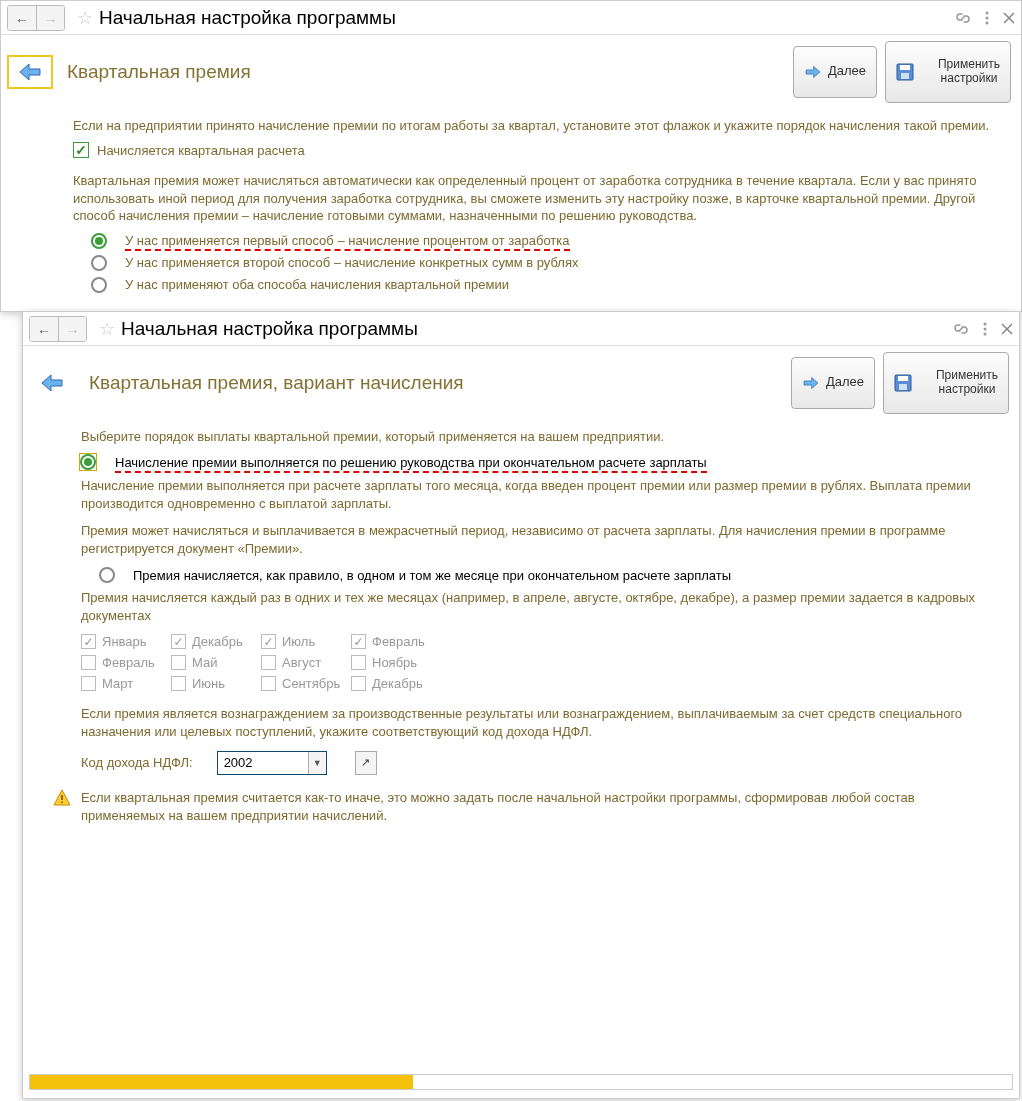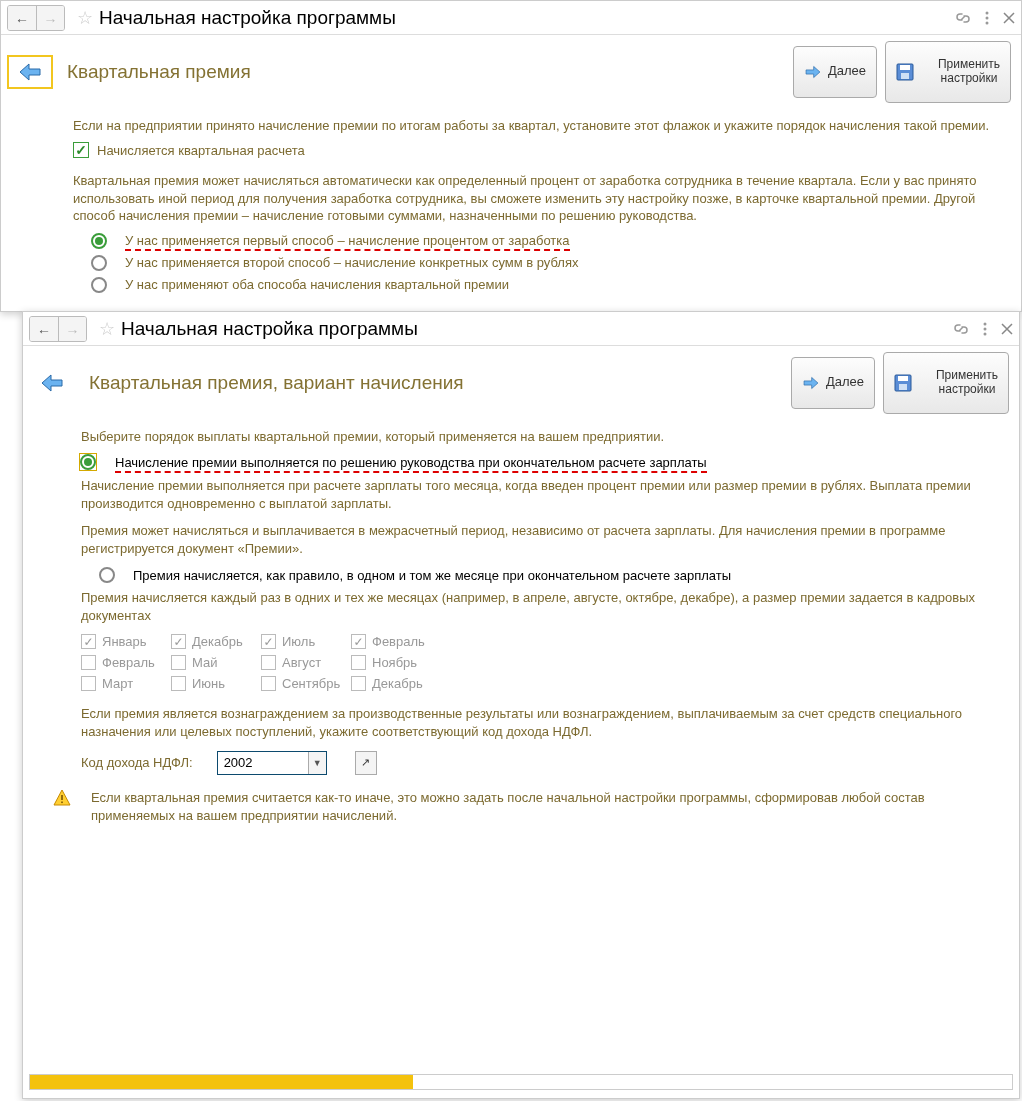--- a/index.html
+++ b/index.html
@@ -54,21 +54,21 @@
   .chk { width:15px; height:15px; border:1px solid #bbb; display:flex; align-items:center; justify-content:center; font-size:12px; color:#999;}
   .chk.checked::after { content:"✓"; }
 
   .field-row { display:flex; align-items:center; gap:24px; margin:10px 0;}
   .field-label { color:#7c6a30;}
   .combo { display:flex; align-items:stretch; border:1px solid #0c4a6e; height:24px;}
   .combo input { border:none; padding:2px 6px; width:90px; font-size:13px; outline:none;}
   .combo .dd { width:18px; border-left:1px solid #aaa; display:flex; align-items:center; justify-content:center; font-size:9px; color:#555; background:#f4f4f4; cursor:pointer;}
   .ext-btn { width:22px; height:24px; border:1px solid #aaa; margin-left:4px; display:flex; align-items:center; justify-content:center; background:#f4f4f4; cursor:pointer; font-size:11px;}
 
-  .warn-row { display:flex; gap:20px; margin:14px 0 0 -28px; }
+  .warn-row { display:flex; gap:10px; margin:14px 0 0 -28px; }
   .warn-icon { width:18px; flex:0 0 18px;}
   .warn-icon svg { width:18px; height:18px;}
   .warn-text { color:#7c6a30; line-height:1.4;}
 
   .progress-wrap{ position:absolute; left:6px; right:6px; bottom:8px; height:16px; border:1px solid #ccc; background:#fff;}
   .progress-fill{ height:100%; background:#f4c20d; width:39%;}
 </style>
 </head>
 <body>
 

